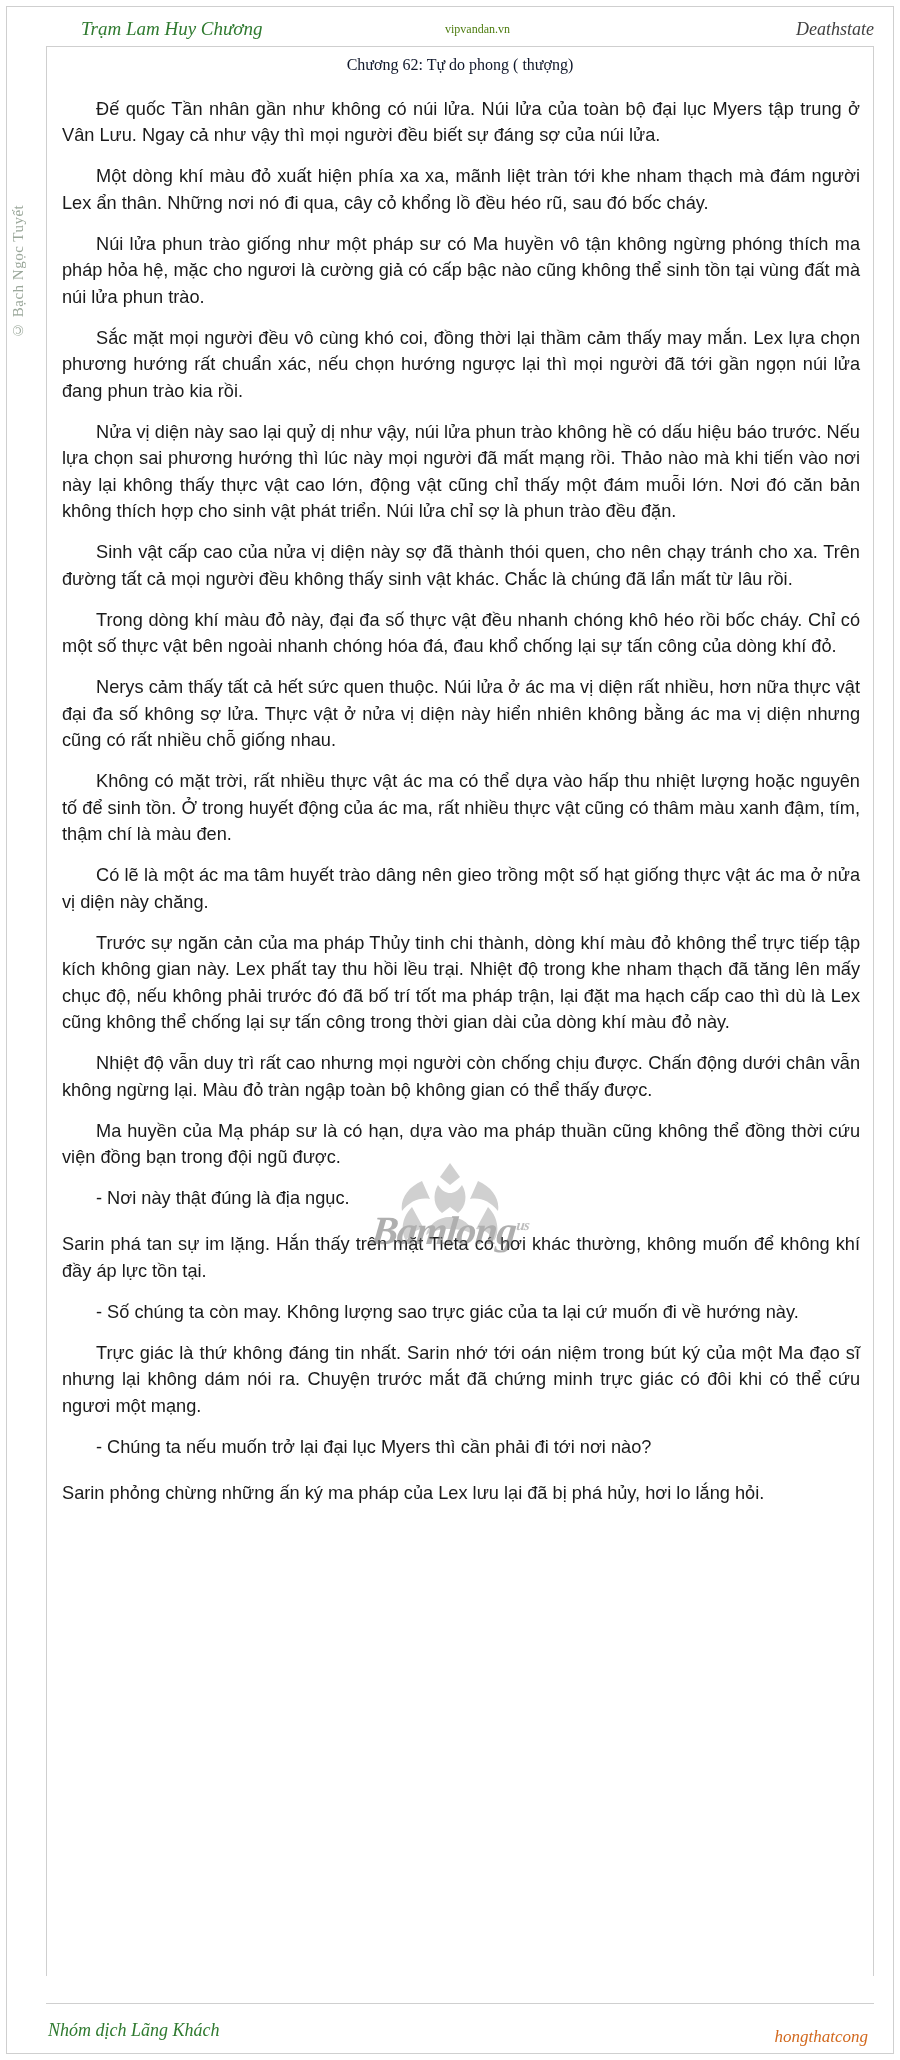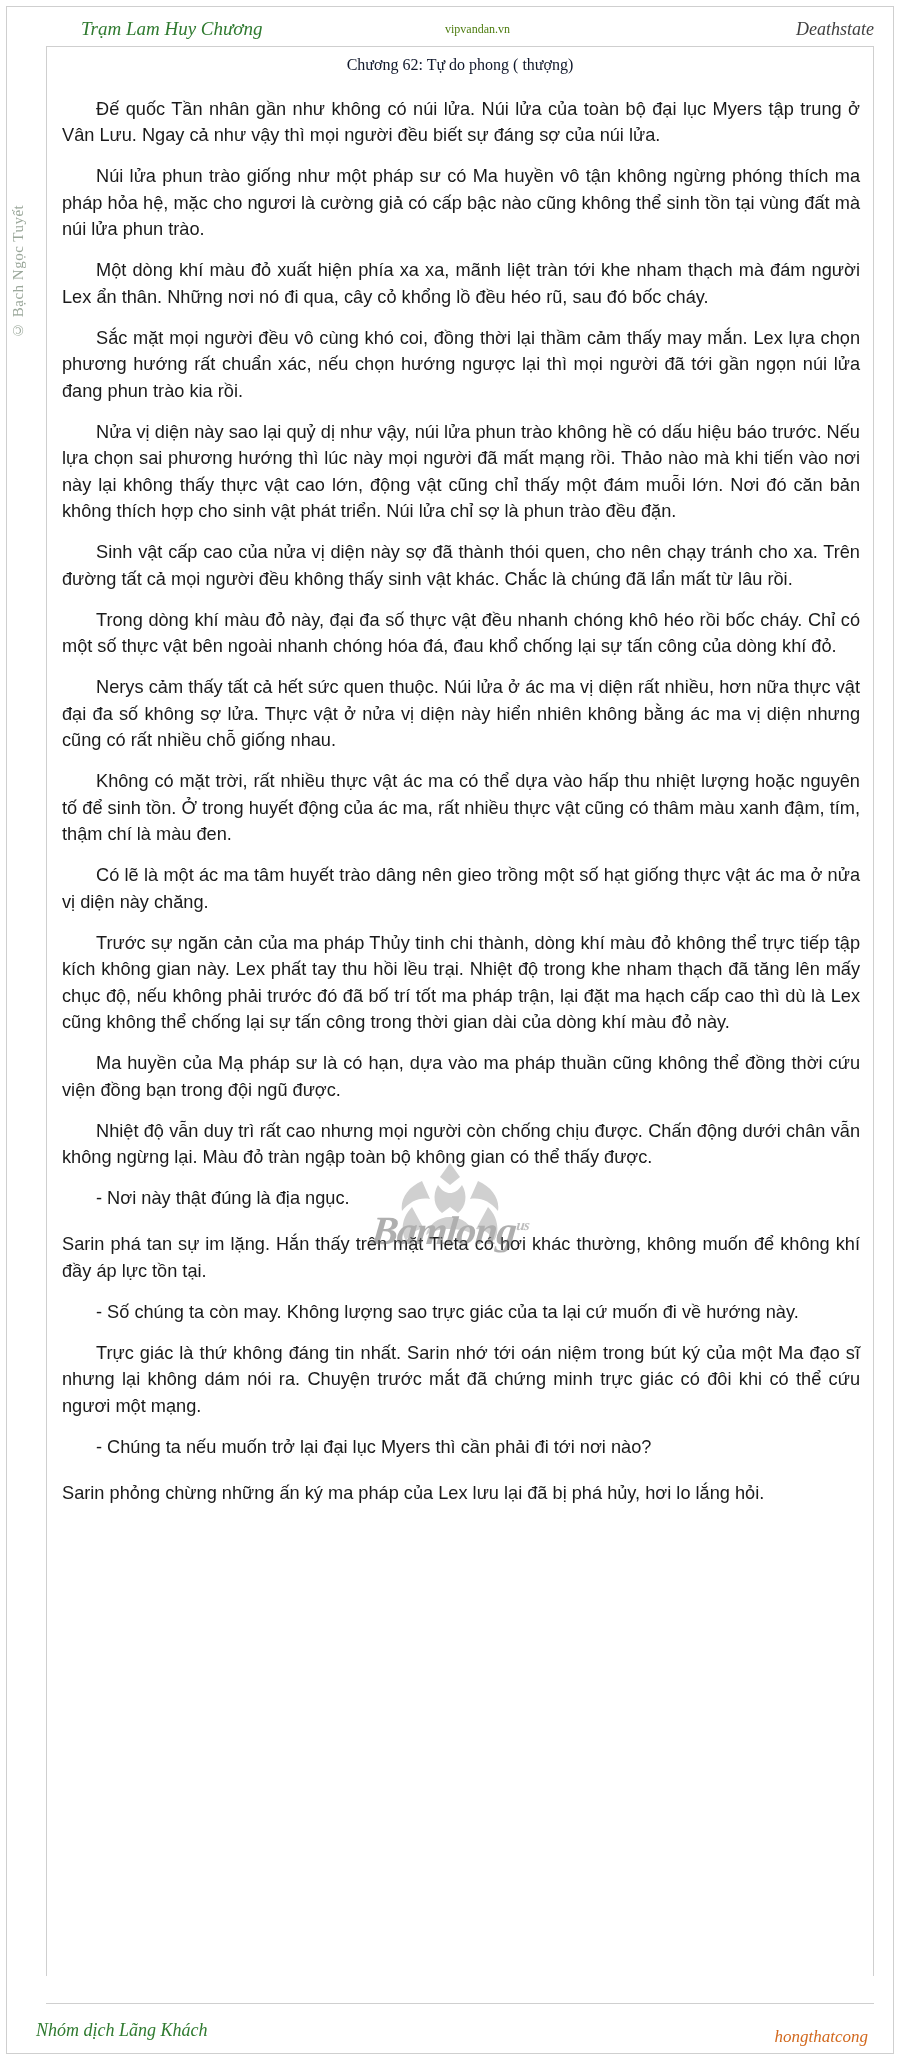--- a/index.html
+++ b/index.html
@@ -178,21 +178,21 @@
   .footer-rule {
     position: absolute;
     left: 46px;
     right: 26px;
     bottom: 56px;
     height: 1px;
     background: #cfcfcf;
   }
   .footer {
     position: absolute;
-    left: 36px;
+    left: 48px;
     right: 32px;
     bottom: 14px;
     height: 32px;
     display: flex;
     align-items: center;
     justify-content: space-between;
   }
   .footer-left {
     color: #2f7a2f;
     font-size: 18px;
@@ -223,32 +223,32 @@
     <div class="header-right">Deathstate</div>
   </div>
   <div class="header-rule"></div>
   <div class="content-left-rule"></div>
   <div class="content-right-rule"></div>
 
   <div class="chapter-title">Chương 62: Tự do phong ( thượng)</div>
 
   <div class="content">
     <p>Đế quốc Tần nhân gần như không có núi lửa. Núi lửa của toàn bộ đại lục Myers tập trung ở Vân Lưu. Ngay cả như vậy thì mọi người đều biết sự đáng sợ của núi lửa.</p>
+    <p>Một dòng khí màu đỏ xuất hiện phía xa xa, mãnh liệt tràn tới khe nham thạch mà đám người Lex ẩn thân. Những nơi nó đi qua, cây cỏ khổng lồ đều héo rũ, sau đó bốc cháy.</p>
     <p>Núi lửa phun trào giống như một pháp sư có Ma huyền vô tận không ngừng phóng thích ma pháp hỏa hệ, mặc cho ngươi là cường giả có cấp bậc nào cũng không thể sinh tồn tại vùng đất mà núi lửa phun trào.</p>
-    <p>Một dòng khí màu đỏ xuất hiện phía xa xa, mãnh liệt tràn tới khe nham thạch mà đám người Lex ẩn thân. Những nơi nó đi qua, cây cỏ khổng lồ đều héo rũ, sau đó bốc cháy.</p>
     <p>Sắc mặt mọi người đều vô cùng khó coi, đồng thời lại thầm cảm thấy may mắn. Lex lựa chọn phương hướng rất chuẩn xác, nếu chọn hướng ngược lại thì mọi người đã tới gần ngọn núi lửa đang phun trào kia rồi.</p>
     <p>Nửa vị diện này sao lại quỷ dị như vậy, núi lửa phun trào không hề có dấu hiệu báo trước. Nếu lựa chọn sai phương hướng thì lúc này mọi người đã mất mạng rồi. Thảo nào mà khi tiến vào nơi này lại không thấy thực vật cao lớn, động vật cũng chỉ thấy một đám muỗi lớn. Nơi đó căn bản không thích hợp cho sinh vật phát triển. Núi lửa chỉ sợ là phun trào đều đặn.</p>
     <p>Sinh vật cấp cao của nửa vị diện này sợ đã thành thói quen, cho nên chạy tránh cho xa. Trên đường tất cả mọi người đều không thấy sinh vật khác. Chắc là chúng đã lẩn mất từ lâu rồi.</p>
     <p>Trong dòng khí màu đỏ này, đại đa số thực vật đều nhanh chóng khô héo rồi bốc cháy. Chỉ có một số thực vật bên ngoài nhanh chóng hóa đá, đau khổ chống lại sự tấn công của dòng khí đỏ.</p>
     <p>Nerys cảm thấy tất cả hết sức quen thuộc. Núi lửa ở ác ma vị diện rất nhiều, hơn nữa thực vật đại đa số không sợ lửa. Thực vật ở nửa vị diện này hiển nhiên không bằng ác ma vị diện nhưng cũng có rất nhiều chỗ giống nhau.</p>
     <p>Không có mặt trời, rất nhiều thực vật ác ma có thể dựa vào hấp thu nhiệt lượng hoặc nguyên tố để sinh tồn. Ở trong huyết động của ác ma, rất nhiều thực vật cũng có thâm màu xanh đậm, tím, thậm chí là màu đen.</p>
     <p>Có lẽ là một ác ma tâm huyết trào dâng nên gieo trồng một số hạt giống thực vật ác ma ở nửa vị diện này chăng.</p>
     <p>Trước sự ngăn cản của ma pháp Thủy tinh chi thành, dòng khí màu đỏ không thể trực tiếp tập kích không gian này. Lex phất tay thu hồi lều trại. Nhiệt độ trong khe nham thạch đã tăng lên mấy chục độ, nếu không phải trước đó đã bố trí tốt ma pháp trận, lại đặt ma hạch cấp cao thì dù là Lex cũng không thể chống lại sự tấn công trong thời gian dài của dòng khí màu đỏ này.</p>
+    <p>Nhiệt độ vẫn duy trì rất cao nhưng mọi người còn chống chịu được. Chấn động dưới chân vẫn không ngừng lại. Màu đỏ tràn ngập toàn bộ không gian có thể thấy được.</p>
     <p>Ma huyền của Mạ pháp sư là có hạn, dựa vào ma pháp thuần cũng không thể đồng thời cứu viện đồng bạn trong đội ngũ được.</p>
-    <p>Nhiệt độ vẫn duy trì rất cao nhưng mọi người còn chống chịu được. Chấn động dưới chân vẫn không ngừng lại. Màu đỏ tràn ngập toàn bộ không gian có thể thấy được.</p>
 
     <p class="dash tight">- Nơi này thật đúng là địa ngục.</p>
     <p class="noindent">Sarin phá tan sự im lặng. Hắn thấy trên mặt Tieta có hơi khác thường, không muốn để không khí đầy áp lực tồn tại.</p>
 
     <p class="dash">- Số chúng ta còn may. Không lượng sao trực giác của ta lại cứ muốn đi về hướng này.</p>
 
     <p>Trực giác là thứ không đáng tin nhất. Sarin nhớ tới oán niệm trong bút ký của một Ma đạo sĩ nhưng lại không dám nói ra. Chuyện trước mắt đã chứng minh trực giác có đôi khi có thể cứu ngươi một mạng.</p>
 
     <p class="dash tight">- Chúng ta nếu muốn trở lại đại lục Myers thì cần phải đi tới nơi nào?</p>
     <p class="noindent">Sarin phỏng chừng những ấn ký ma pháp của Lex lưu lại đã bị phá hủy, hơi lo lắng hỏi.</p>

